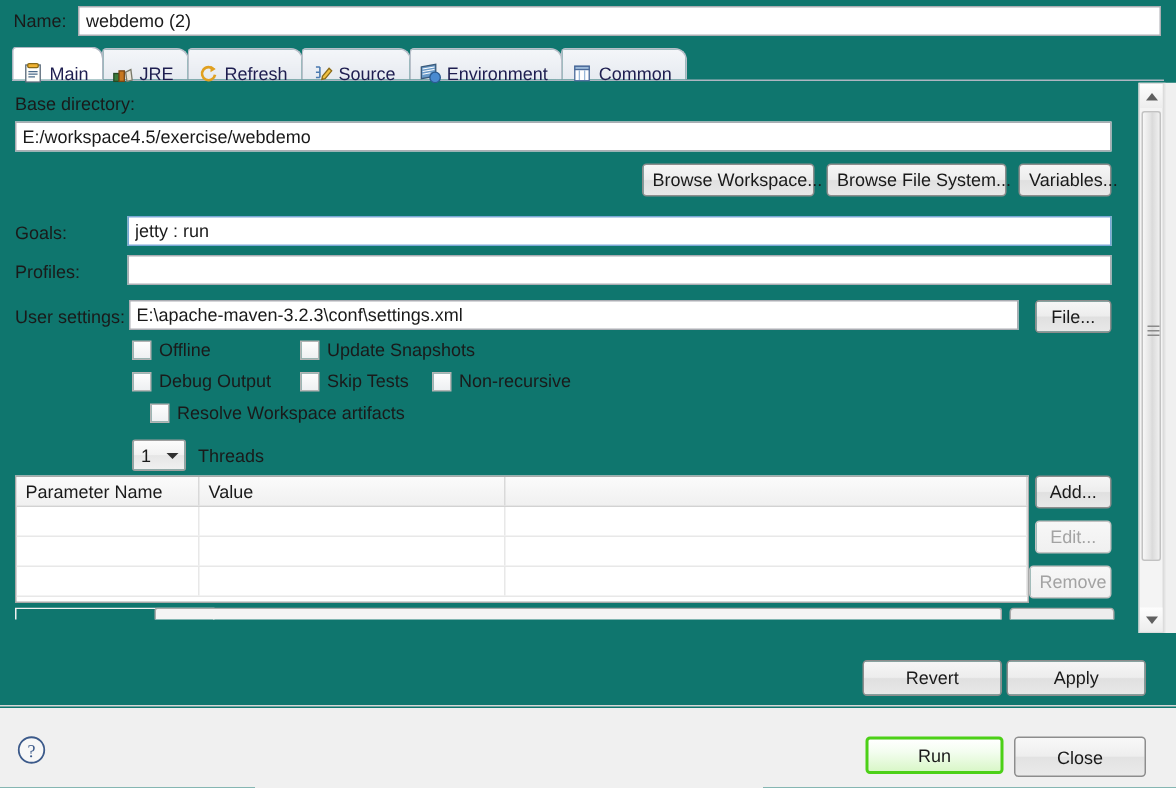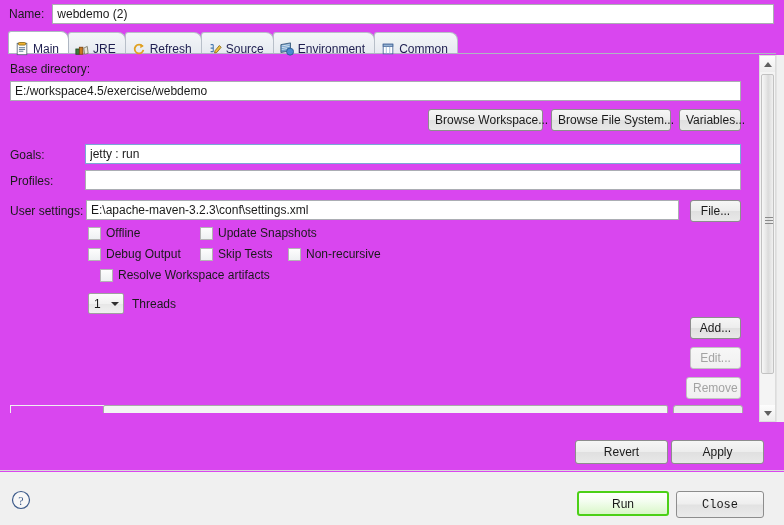--- a/index.html
+++ b/index.html
@@ -13,21 +13,21 @@
     font-family: "Liberation Sans", sans-serif;
     font-size: 12px;
     color: #1a1a1a;
     overflow: hidden;
     -webkit-font-smoothing: antialiased;
   }
   .dialog {
     position: relative;
     width: 784px;
     height: 525px;
-    background: #d946ef;
+    background: #0f766e;
     box-sizing: border-box;
   }
 
   
   .name-row {
     position: absolute;
     left: 0; top: 0;
     width: 784px; height: 28px;
     display: flex;
     align-items: center;
@@ -327,21 +327,21 @@
     color: #1a1a1a;
     cursor: default;
     box-sizing: border-box;
   }
   .btn-close {
     position: absolute;
     height: 27px;
     border: 1px solid #8d8d8d;
     border-radius: 3px;
     background: linear-gradient(to bottom, #f8f8f8 0%, #eeeeee 48%, #e2e2e2 52%, #eaeaea 100%);
-    font-family: Liberation Mono, monospace;
+    font-family: Liberation Sans, sans-serif;
     font-size: 12px;
     color: #1a1a1a;
     cursor: default;
     box-sizing: border-box;
   }
   .help-icon {
     position: absolute;
     left: 11px; top: 490px;
     width: 20px; height: 20px;
     cursor: default;
@@ -470,20 +470,42 @@
       </div>
 
       <div class="combo" style="left:88px; top:238px; width:36px;">
         <span class="cv">1</span>
         <span class="arrow">
             <span class="tri-down"></span>
           </span>
       </div>
       <span class="form-label" style="left:132px; top:242px;">Threads</span>
 
+      <div class="ptable" style="left:10px; top:262px; width:676px; height:85px;">
+        <div class="ptable-head">
+          <div class="th col-a">Parameter Name</div>
+          <div class="th col-b">Value</div>
+          <div class="th col-c"></div>
+        </div>
+        <div class="ptable-row">
+          <div class="td col-a"></div>
+          <div class="td col-b"></div>
+          <div class="td col-c"></div>
+        </div>
+        <div class="ptable-row">
+          <div class="td col-a"></div>
+          <div class="td col-b"></div>
+          <div class="td col-c"></div>
+        </div>
+        <div class="ptable-row">
+          <div class="td col-a"></div>
+          <div class="td col-b"></div>
+          <div class="td col-c"></div>
+        </div>
+      </div>
 
       <button class="btn" style="left:690px; top:262px; width:51px;">Add...</button>
       <button class="btn disabled" style="left:690px; top:292px; width:51px;">Edit...</button>
       <button class="btn disabled" style="left:686px; top:322px; width:55px;">Remove</button>
 
       <div class="clip-row" style="top:350px; height:8px;">
         <div style="position:absolute;left:10px;top:0;width:131px;height:18px;border:1px solid #f0f0f0;"></div>
         <div style="position:absolute;left:103px;top:0;width:563px;height:20px;border:1px solid #a9a9a9;border-radius:2px;background:#f4f4f4;"></div>
         <div style="position:absolute;left:673px;top:0;width:68px;height:20px;border:1px solid #a9a9a9;border-radius:3px;background:#ededed;"></div>
       </div>

